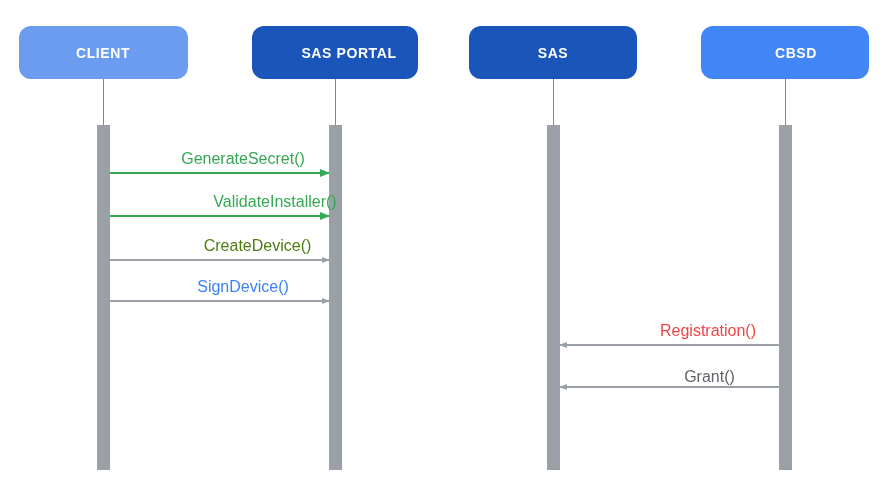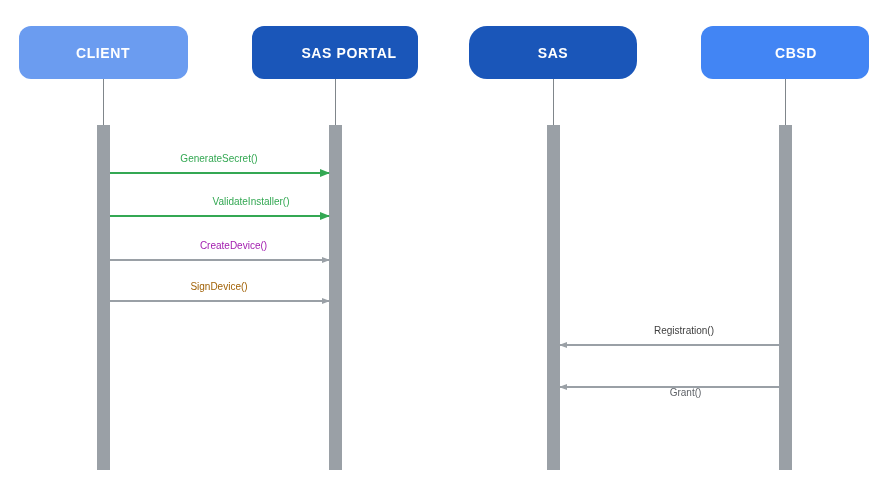--- a/index.html
+++ b/index.html
@@ -30,23 +30,24 @@
   .lifeline-stem {
     position: absolute;
     width: 1px;
   }
   .activation-bar {
     position: absolute;
   }
   .message-label {
     position: absolute;
     text-align: center;
-    font-size: 10px;
+    font-size: 16px;
     white-space: nowrap;
     line-height: 18px;
+    margin-left: 24px;
   }
   .message-line {
     position: absolute;
   }
   .arrowhead {
     position: absolute;
     width: 0;
     height: 0;
     top: 50%;
     transform: translateY(-50%);
@@ -67,21 +68,21 @@
 
     <div class="actor">
       <div class="actor-box" style="left: 252px; top: 26px; width: 166px; height: 53px; background: rgb(26, 86, 185); padding-left: 28px;">
         <span class="actor-label" style="color: rgb(255, 255, 255);">SAS PORTAL</span>
       </div>
       <div class="lifeline-stem" style="left: 334.5px; top: 79px; height: 46px; background: rgb(128, 134, 139);"></div>
       <div class="activation-bar" style="left: 328.5px; top: 125px; width: 13px; height: 345px; background: rgb(154, 160, 166);"></div>
     </div>
 
     <div class="actor">
-      <div class="actor-box" style="left: 469px; top: 26px; width: 168px; height: 53px; background: rgb(26, 86, 185); border-radius: 18px;">
+      <div class="actor-box" style="left: 469px; top: 26px; width: 168px; height: 53px; background: rgb(26, 86, 185);">
         <span class="actor-label" style="color: rgb(255, 255, 255);">SAS</span>
       </div>
       <div class="lifeline-stem" style="left: 552.5px; top: 79px; height: 46px; background: rgb(128, 134, 139);"></div>
       <div class="activation-bar" style="left: 546.5px; top: 125px; width: 13px; height: 345px; background: rgb(154, 160, 166);"></div>
     </div>
 
     <div class="actor">
       <div class="actor-box" style="left: 701px; top: 26px; width: 168px; height: 53px; background: rgb(66, 133, 244); padding-left: 22px;">
         <span class="actor-label" style="color: rgb(255, 255, 255);">CBSD</span>
       </div>
@@ -97,39 +98,39 @@
     </div>
 
     <div class="message">
       <span class="message-label" style="left: 109.5px; width: 219px; top: 193px; color: rgb(52, 168, 83); padding-left: 32px;">ValidateInstaller()</span>
       <div class="message-line" style="left: 109.5px; width: 219px; top: 215px; height: 2px; background: rgb(52, 168, 83);">
         <span class="arrowhead" style="border-top: 4.5px solid transparent; border-bottom: 4.5px solid transparent; right: -1px; border-left: 10px solid rgb(52, 168, 83);"></span>
       </div>
     </div>
 
     <div class="message">
-      <span class="message-label" style="left: 109.5px; width: 248px; top: 237px; color: #a21caf;">CreateDevice()</span>
+      <span class="message-label" style="left: 109.5px; width: 248px; top: 237px; color: #4d7c0f;">CreateDevice()</span>
       <div class="message-line" style="left: 109.5px; width: 219px; top: 259.25px; height: 1.5px; background: rgb(154, 160, 166);">
         <span class="arrowhead" style="border-top: 3.5px solid transparent; border-bottom: 3.5px solid transparent; right: -1px; border-left: 8px solid rgb(154, 160, 166);"></span>
       </div>
     </div>
 
     <div class="message">
-      <span class="message-label" style="left: 109.5px; width: 219px; top: 278px; color: #a16207;">SignDevice()</span>
+      <span class="message-label" style="left: 109.5px; width: 219px; top: 278px; color: #3b82f6;">SignDevice()</span>
       <div class="message-line" style="left: 109.5px; width: 219px; top: 300.25px; height: 1.5px; background: rgb(154, 160, 166);">
         <span class="arrowhead" style="border-top: 3.5px solid transparent; border-bottom: 3.5px solid transparent; right: -1px; border-left: 8px solid rgb(154, 160, 166);"></span>
       </div>
     </div>
 
     <div class="message">
-      <span class="message-label" style="left: 559.5px; width: 249px; top: 322px; color: #404040;">Registration()</span>
+      <span class="message-label" style="left: 559.5px; width: 249px; top: 322px; color: #ef4444;">Registration()</span>
       <div class="message-line" style="left: 559.5px; width: 219px; top: 344.25px; height: 1.5px; background: rgb(154, 160, 166);">
         <span class="arrowhead" style="border-top: 3.5px solid transparent; border-bottom: 3.5px solid transparent; left: -1px; border-right: 8px solid rgb(154, 160, 166);"></span>
       </div>
     </div>
 
     <div class="message">
-      <span class="message-label" style="left: 559.5px; width: 252px; top: 384px; color: rgb(95, 99, 104);">Grant()</span>
+      <span class="message-label" style="left: 559.5px; width: 252px; top: 368px; color: rgb(95, 99, 104);">Grant()</span>
       <div class="message-line" style="left: 559.5px; width: 219px; top: 386.25px; height: 1.5px; background: rgb(154, 160, 166);">
         <span class="arrowhead" style="border-top: 3.5px solid transparent; border-bottom: 3.5px solid transparent; left: -1px; border-right: 8px solid rgb(154, 160, 166);"></span>
       </div>
     </div>
   </div>
 
 </body></html>

